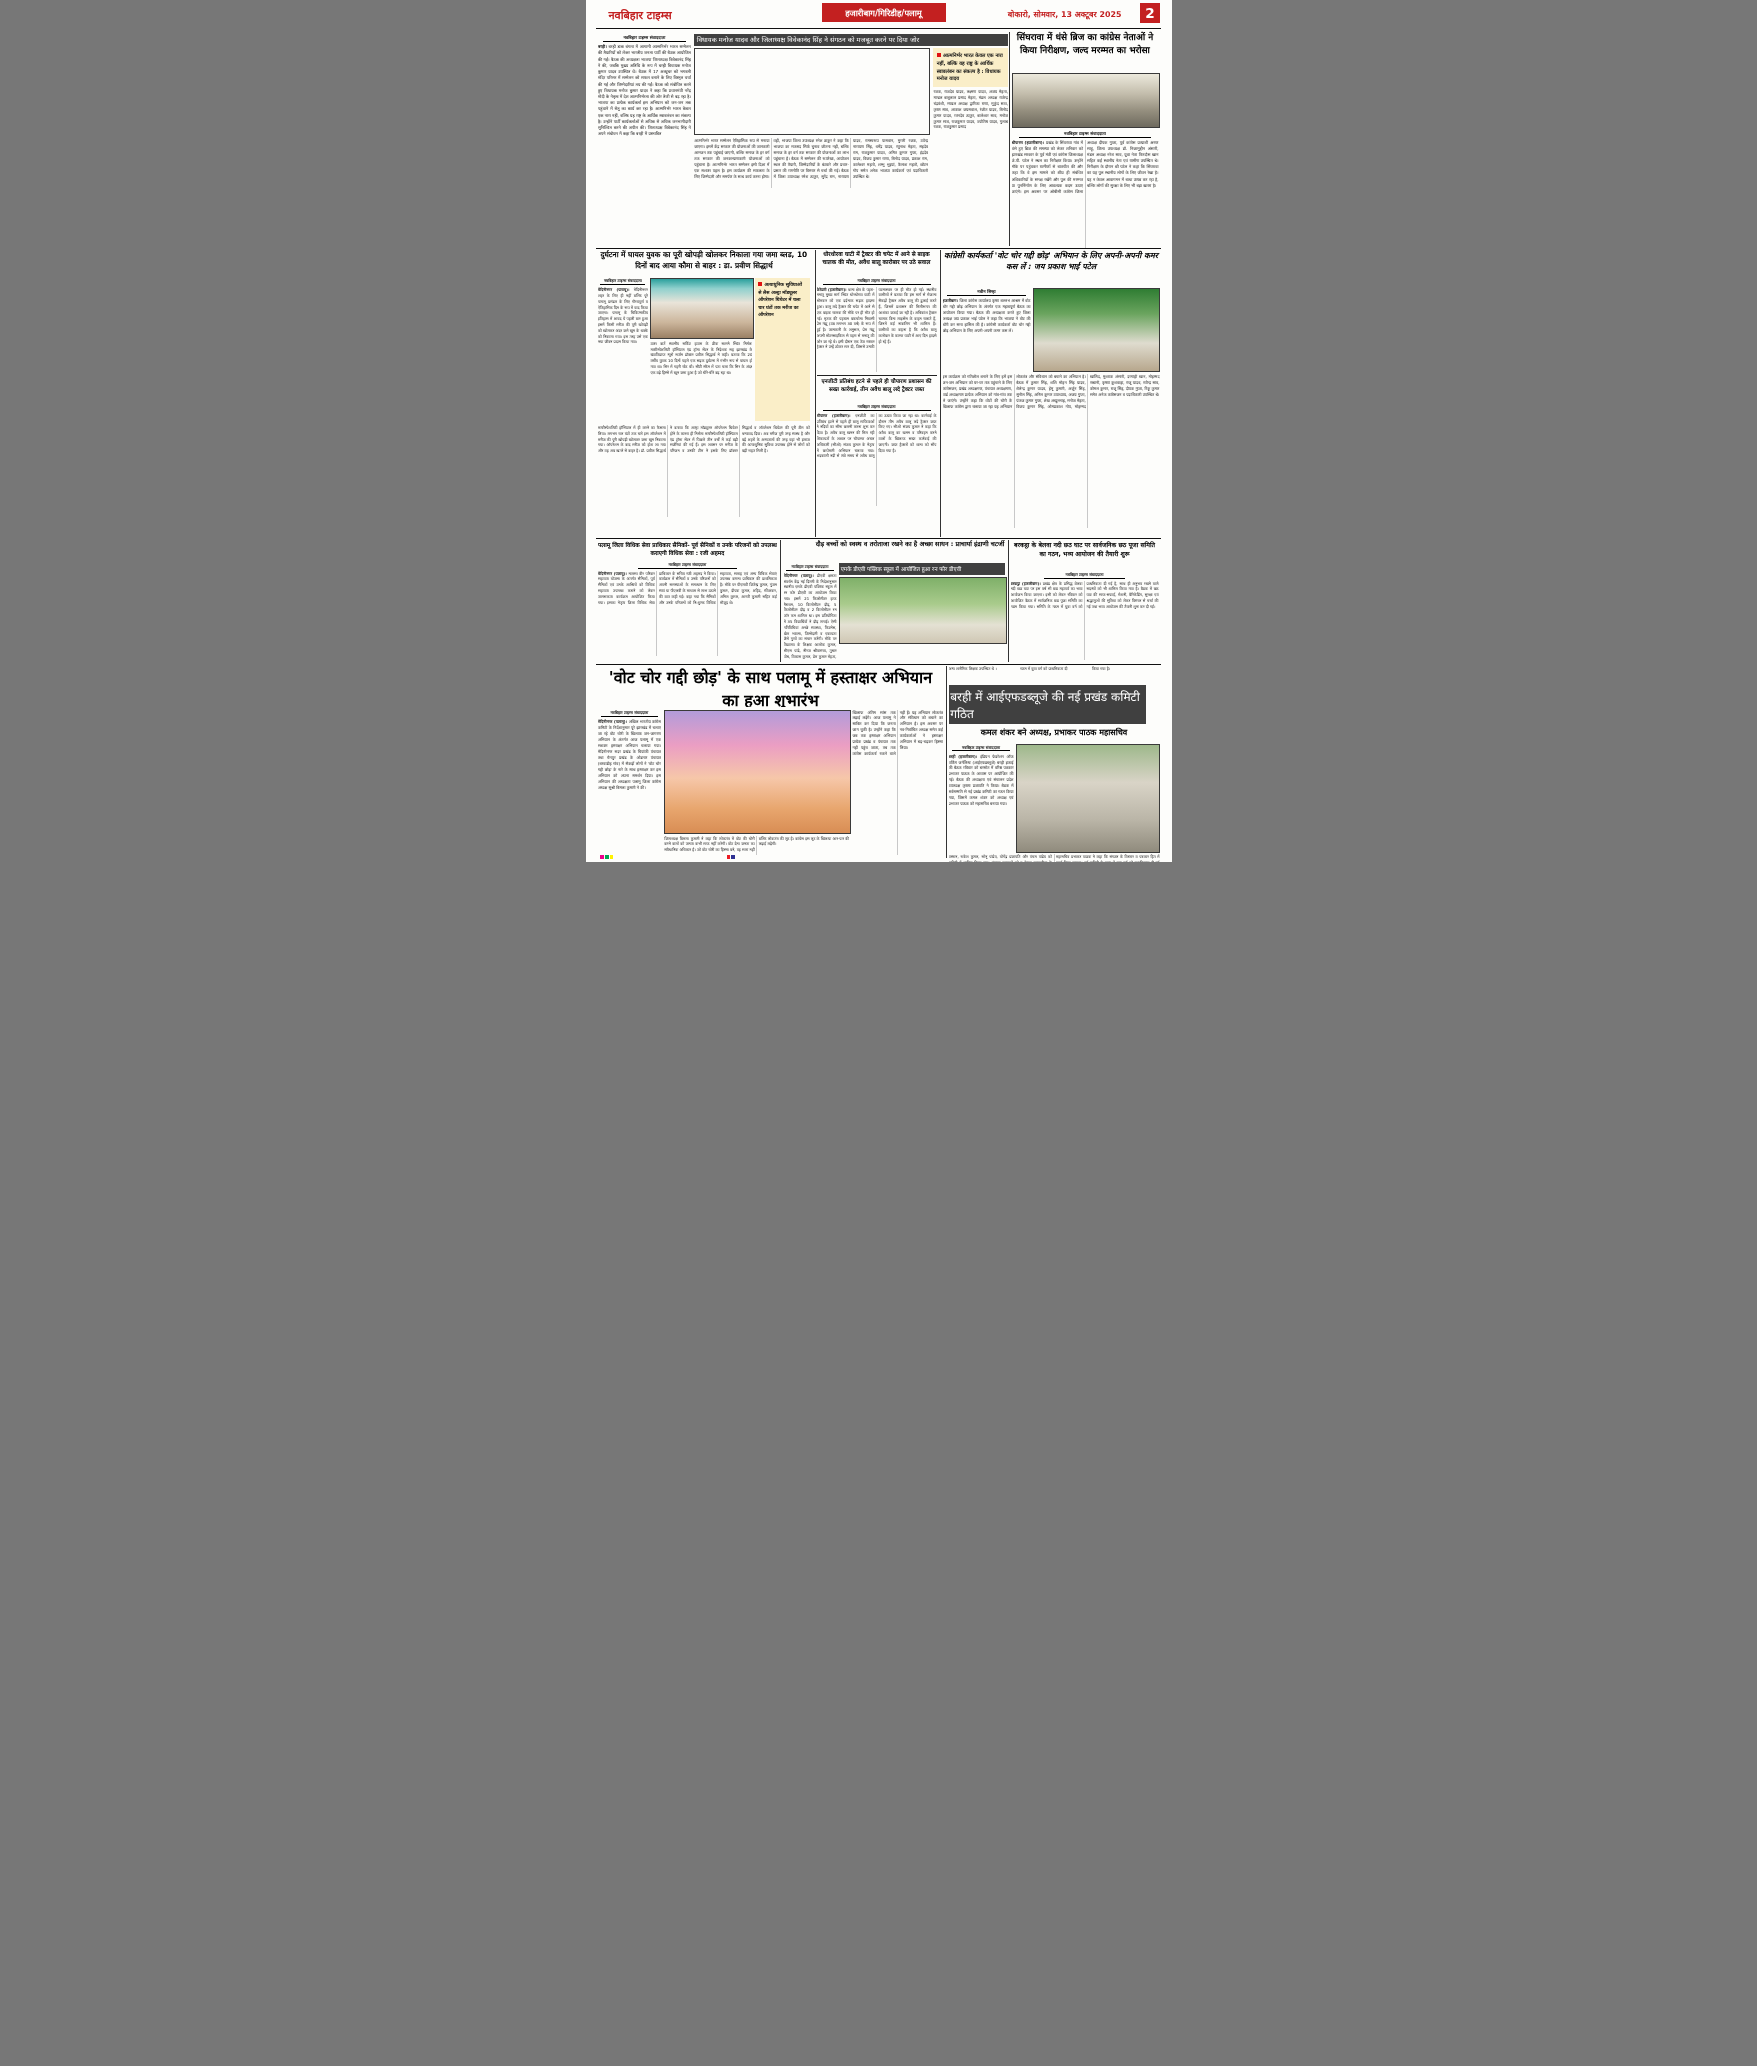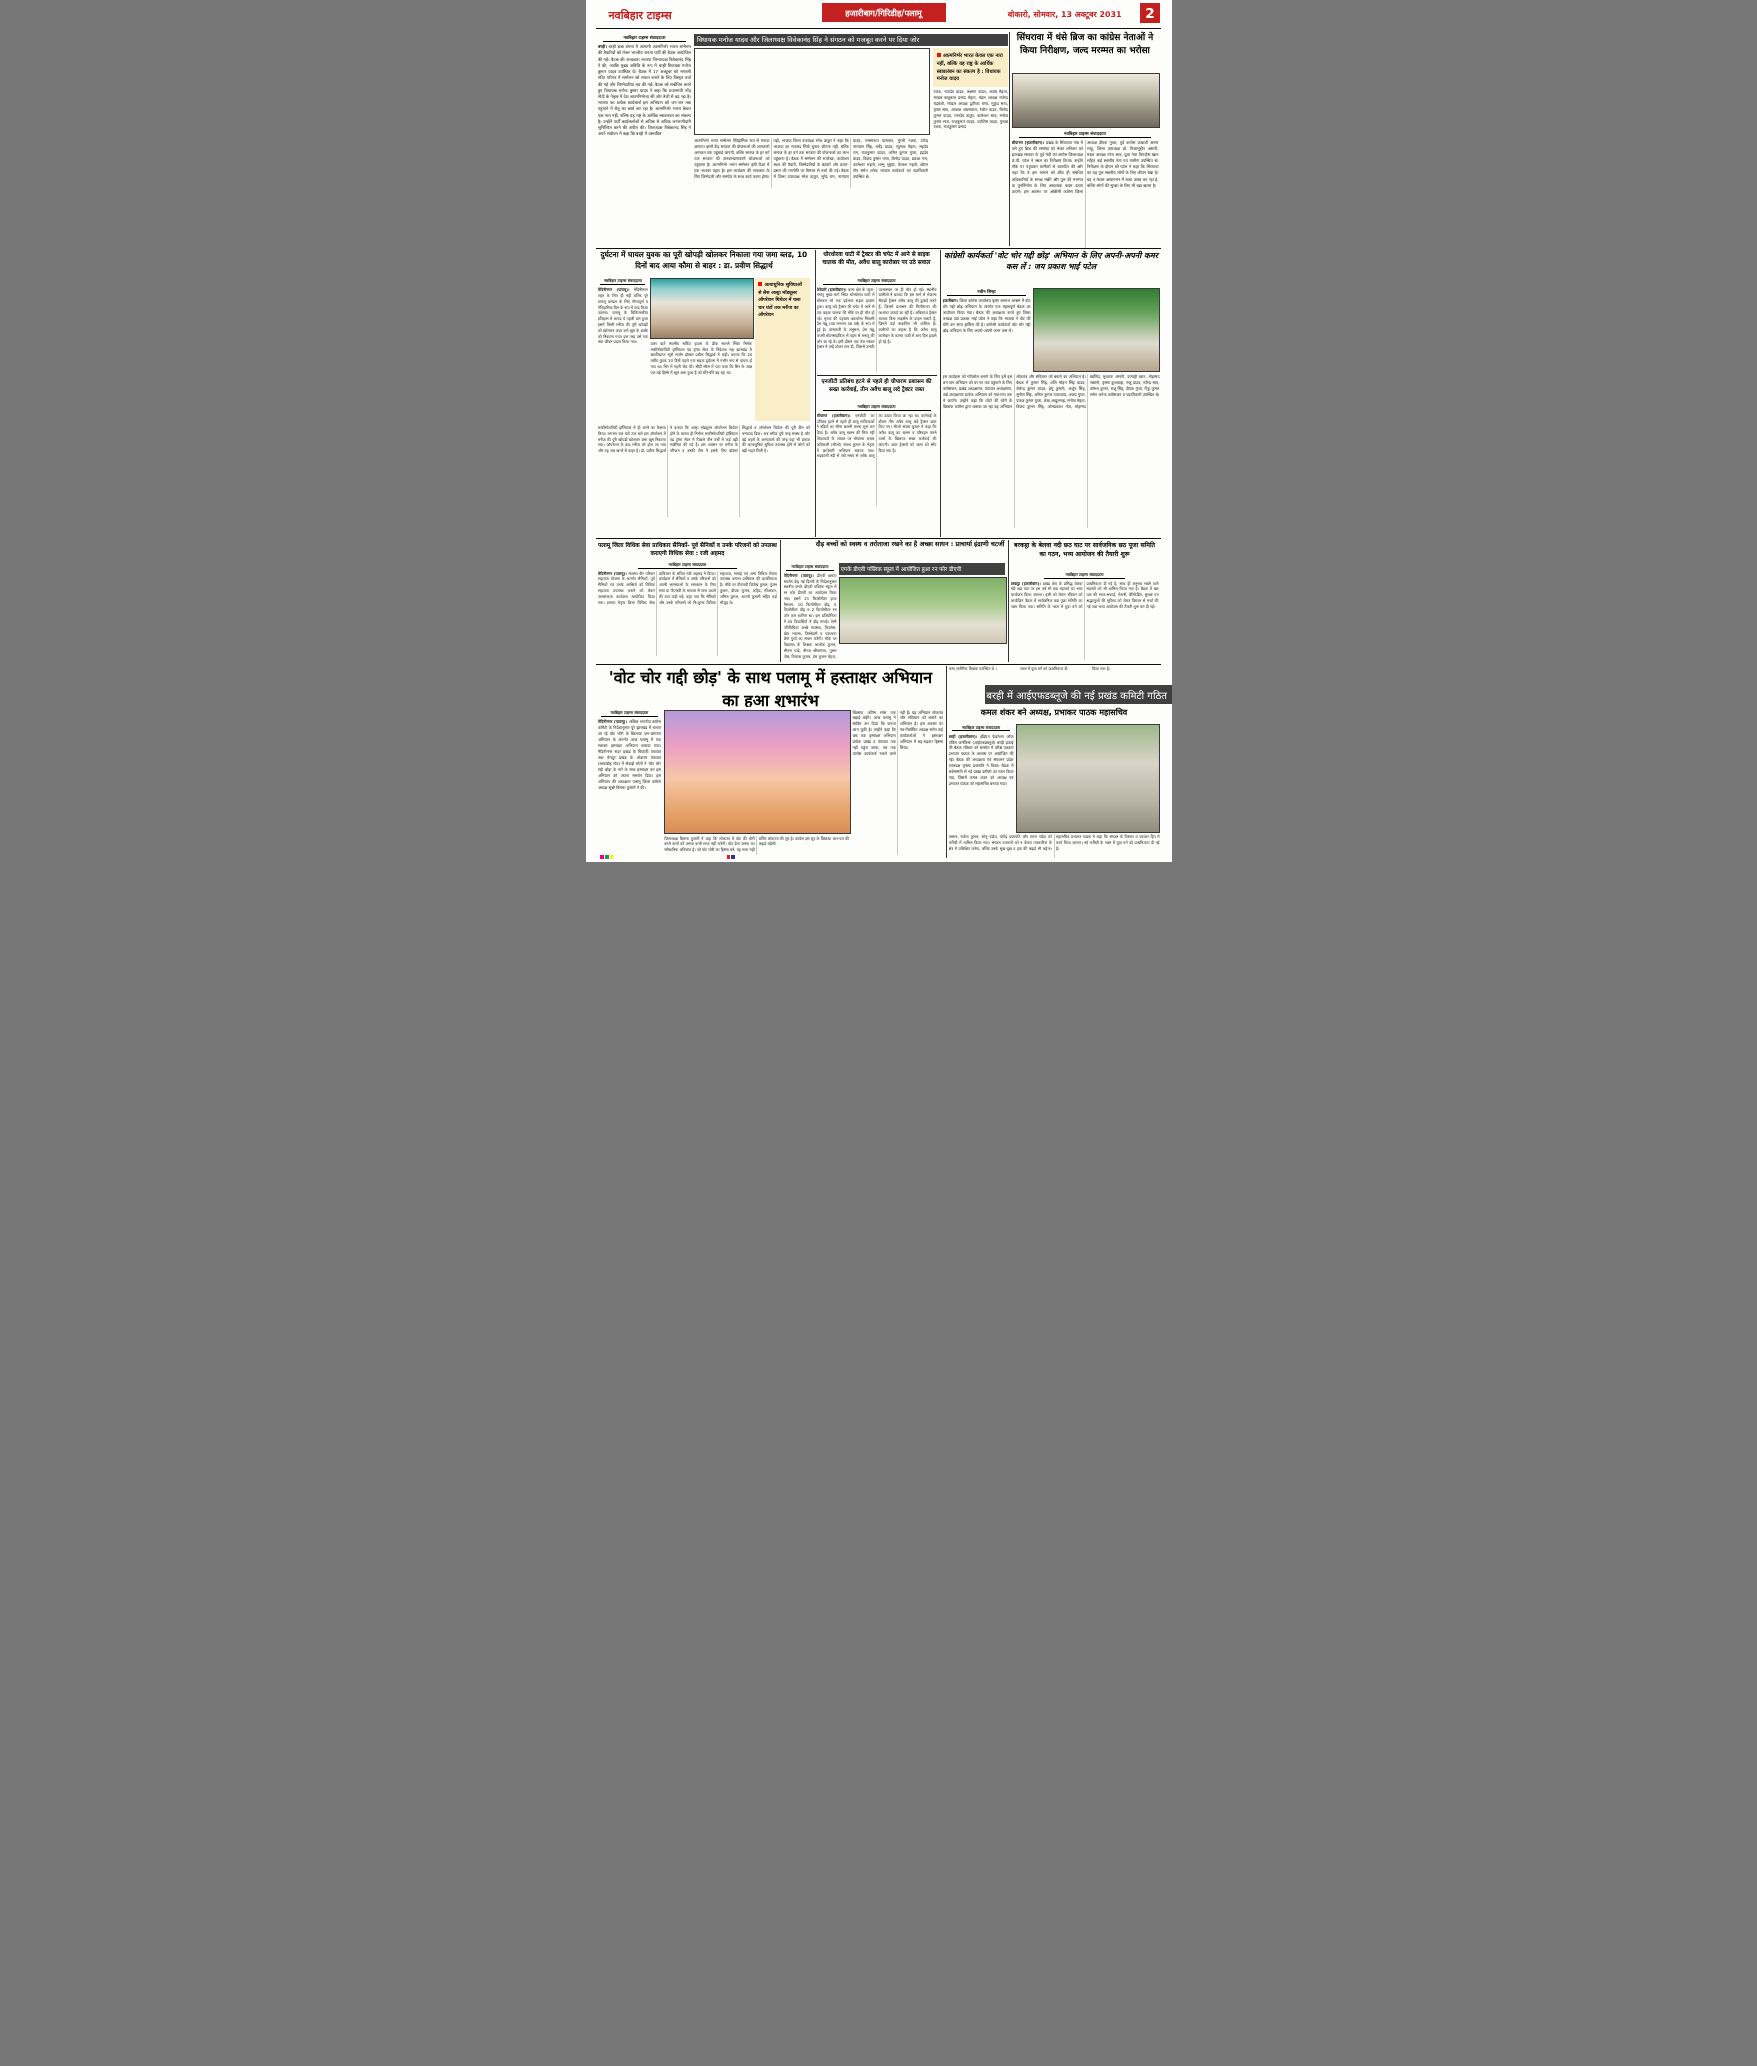--- a/index.html
+++ b/index.html
@@ -39,21 +39,21 @@
   .marks{position:absolute;bottom:3.3px;display:flex;gap:1.2px;}
   .marks span{width:3.7px;height:3.7px;display:inline-block;}
 </style>
 </head>
 <body>
 
 <div id="page">
 
   <div class="paper-name">नवबिहार टाइम्स</div>
   <div class="edition-box">हजारीबाग/गिरिडीह/पलामू</div>
-  <div class="date-text">बोकारो, सोमवार, 13 अक्टूबर 2031</div>
+  <div class="date-text">बोकारो, सोमवार, 13 अक्टूबर 2025</div>
   <div class="page-box">2</div>
   <div class="hrule" style="top:28px;left:10.3px;width:565px;height:1.2px;"></div>
 
   <div class="vrule" style="left:423px;top:32px;height:214px;"></div>
   <div class="hrule" style="top:248px;left:10.3px;width:565px;"></div>
   <div class="vrule" style="left:229px;top:250px;height:287px;"></div>
   <div class="vrule" style="left:354px;top:250px;height:287px;"></div>
   <div class="hrule" style="top:538px;left:10.3px;width:565px;"></div>
   <div class="vrule" style="left:194px;top:540px;height:122px;"></div>
   <div class="vrule" style="left:422px;top:540px;height:122px;"></div>
@@ -167,21 +167,21 @@
       <div class="body-text cols2" style="flex:1;font-size:3.9px;height:145px;">खिलाफ अंतिम सांस तक लड़ाई लड़ेंगे। आज पलामू ने साबित कर दिया कि जनता जाग चुकी है। उन्होंने कहा कि जब तक हस्ताक्षर अभियान प्रत्येक प्रखंड व पंचायत तक नहीं पहुंच जाता, तब तक कांग्रेस कार्यकर्ता रुकने वाले नहीं हैं। यह अभियान लोकतंत्र और संविधान को बचाने का अभियान है। इस अवसर पर नव-निर्वाचित अध्यक्ष समेत कई कार्यकर्ताओं ने हस्ताक्षर अभियान में बढ़-चढ़कर हिस्सा लिया।</div>
     </div>
   </div>
 
   <div class="art" style="left:363px;top:666px;width:211px;">
     <div style="display:flex;gap:4.1px;height:19px;overflow:hidden;">
       <span class="body-text" style="flex:1;font-size:3.8px;">अन्य शारीरिक शिक्षक उपस्थित थे ।</span>
       <span class="body-text" style="flex:1;font-size:3.8px;">गठन में युवा वर्ग को प्राथमिकता दी</span>
       <span class="body-text" style="flex:1;font-size:3.8px;">किया गया है।</span>
     </div>
-    <div class="strip" style="font-size:10px;padding:2.5px 1.7px;width:92%;margin-left:36px;">बरही में आईएफडब्लूजे की नई प्रखंड कमिटी गठित</div>
+    <div class="strip" style="font-size:12px;padding:2.5px 1.7px;width:92%;">बरही में आईएफडब्लूजे की नई प्रखंड कमिटी गठित</div>
     <div class="hl" style="font-size:8px;height:15.7px;margin-top:2.5px;">कमल शंकर बने अध्यक्ष, प्रभाकर पाठक महासचिव</div>
     <div style="display:flex;gap:2.5px;margin-top:1.7px;height:108px;">
       <div style="width:65px;">
         <div class="byline" style="font-size:3.9px;">नवबिहार टाइम्स संवाददाता</div>
         <div class="body-text" style="font-size:3.9px;height:96px;"><b>बरही (हजारीबाग)। </b><span>इंडियन फेडरेशन ऑफ वर्किंग जर्नलिस्ट (आईएफडब्लूजे) बरही इकाई की बैठक रविवार को बरसोत में वरिष्ठ पत्रकार प्रभाकर पाठक के आवास पर आयोजित की गई। बैठक की अध्यक्षता एवं संचालन प्रदेश उपाध्यक्ष कृष्णा प्रजापति ने किया। बैठक में सर्वसम्मति से नई प्रखंड कमिटी का गठन किया गया, जिसमें कमल शंकर को अध्यक्ष एवं प्रभाकर पाठक को महासचिव बनाया गया।</span></div>
       </div>
       <div class="photo ph-ifwj" style="flex:1;height:107px;"></div>
     </div>
     <div class="body-text cols2" style="font-size:3.8px;height:24px;margin-top:2.1px;">उस्मान, राकेश कुमार, सोनू पांडेय, योगेंद्र प्रजापति और पंचम पांडेय को कमिटी में शामिल किया गया। संगठन पत्रकारों को न केवल पत्रकारिता के क्षेत्र में प्रशिक्षित करेगा, बल्कि उनके सुख-दुख व हक की लड़ाई भी लड़ेगा। महासचिव प्रभाकर पाठक ने कहा कि संगठन के विस्तार व पत्रकार हित में कार्य किया जाएगा। नई कमिटी के गठन में युवा वर्ग को प्राथमिकता दी गई है।</div>
   </div>

